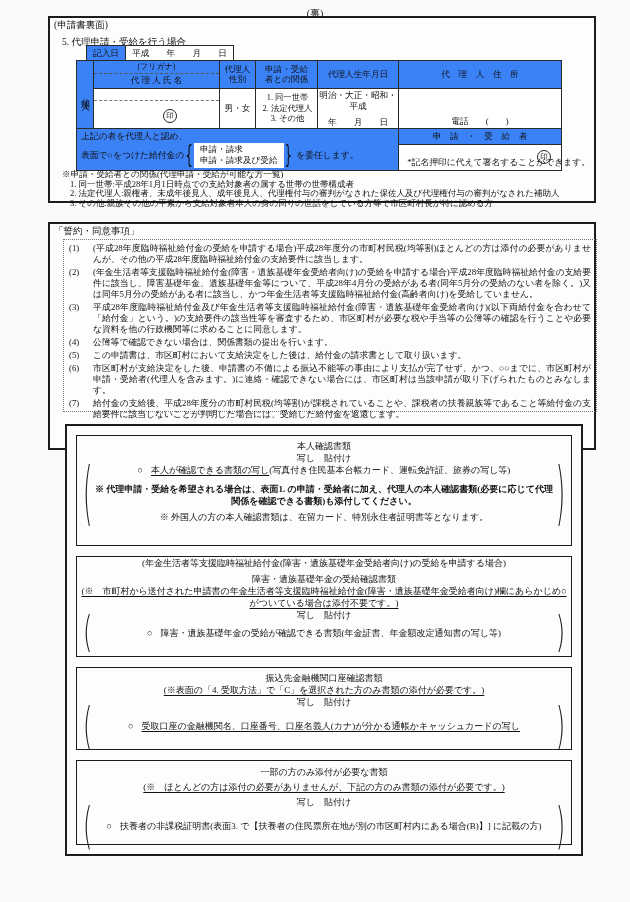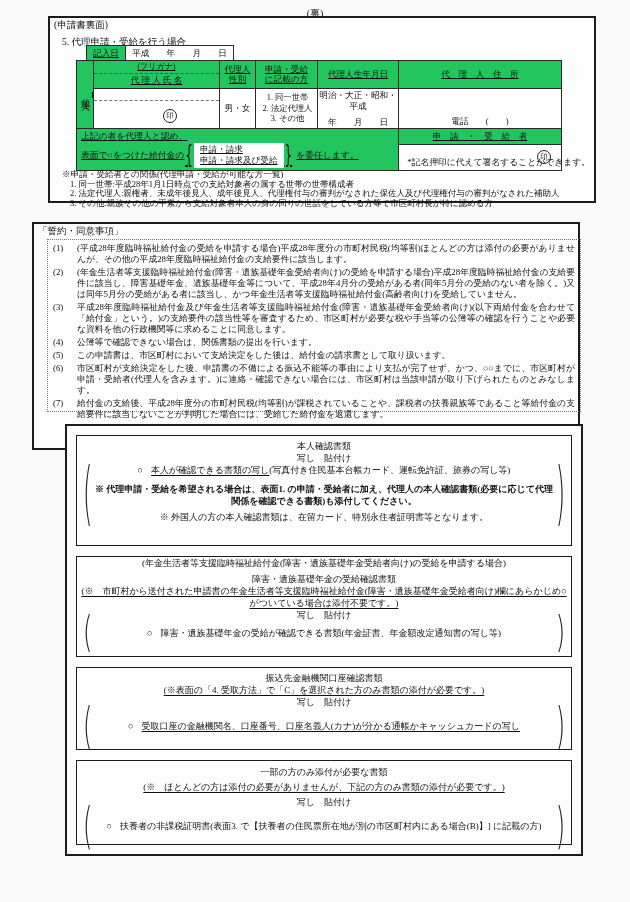--- a/index.html
+++ b/index.html
@@ -7,23 +7,23 @@
     width:630px;height:902px;position:relative;
     background:#fafafa;color:#111;
     font-family:"Liberation Serif","DejaVu Serif",serif;
     font-size:9px;line-height:1.25;
     -webkit-font-smoothing:antialiased;
   }
   .page{position:absolute;inset:0;background:#fafafa;}
   .side-label{position:absolute;top:8px;left:0;width:100%;text-align:center;font-size:10px;}
   .box{position:absolute;background:#fdfdfd;border:2px solid #1c1c1c;box-sizing:border-box;}
   .box1{left:48px;top:16px;width:548px;height:187px;}
-  .box2{left:32px;top:222px;width:548px;height:228px;}
+  .box2{left:48px;top:222px;width:548px;height:228px;}
   .box3{left:65px;top:424px;width:518px;height:432px;display:flex;flex-direction:column;gap:10px;padding:9px;}
-  .gray{background:#22c55e;text-decoration:underline;}
+  .gray{background:#3b82f6;}
   .ul{text-decoration:underline;text-underline-offset:1.5px;}
 
   
   .b1-label{position:absolute;left:4px;top:2px;font-size:9.5px;}
   .b1-heading{position:absolute;left:12px;top:19px;font-size:9.5px;}
   table{border-collapse:collapse;table-layout:fixed;}
   td{border:1px solid #2a2a2a;padding:0;font-size:8.6px;vertical-align:middle;box-sizing:border-box;}
   .date-table{position:absolute;left:36px;top:27px;}
   .date-table td{height:15px;}
   .dt-label{width:39px;text-align:center;}
@@ -129,21 +129,21 @@
         <td class="gray name-h">
           <div class="furigana">(フリガナ)</div>
           <div class="nmain">代 理 人 氏 名</div>
         </td>
         <td class="gray">
           <span>代理人</span><br>
           <span>性別</span>
         </td>
         <td class="gray">
           <span>申請・受給</span><br>
-          <span>に記載の方</span>
+          <span>者との関係</span>
         </td>
         <td class="gray">代理人生年月日</td>
         <td class="gray">代　理　人　住　所</td>
       </tr>
       <tr class="drow">
         <td class="name-cell">
           <div class="furigana-space"></div>
           <span class="seal name-seal"><span>印</span></span>
         </td>
         <td>男・女</td>

